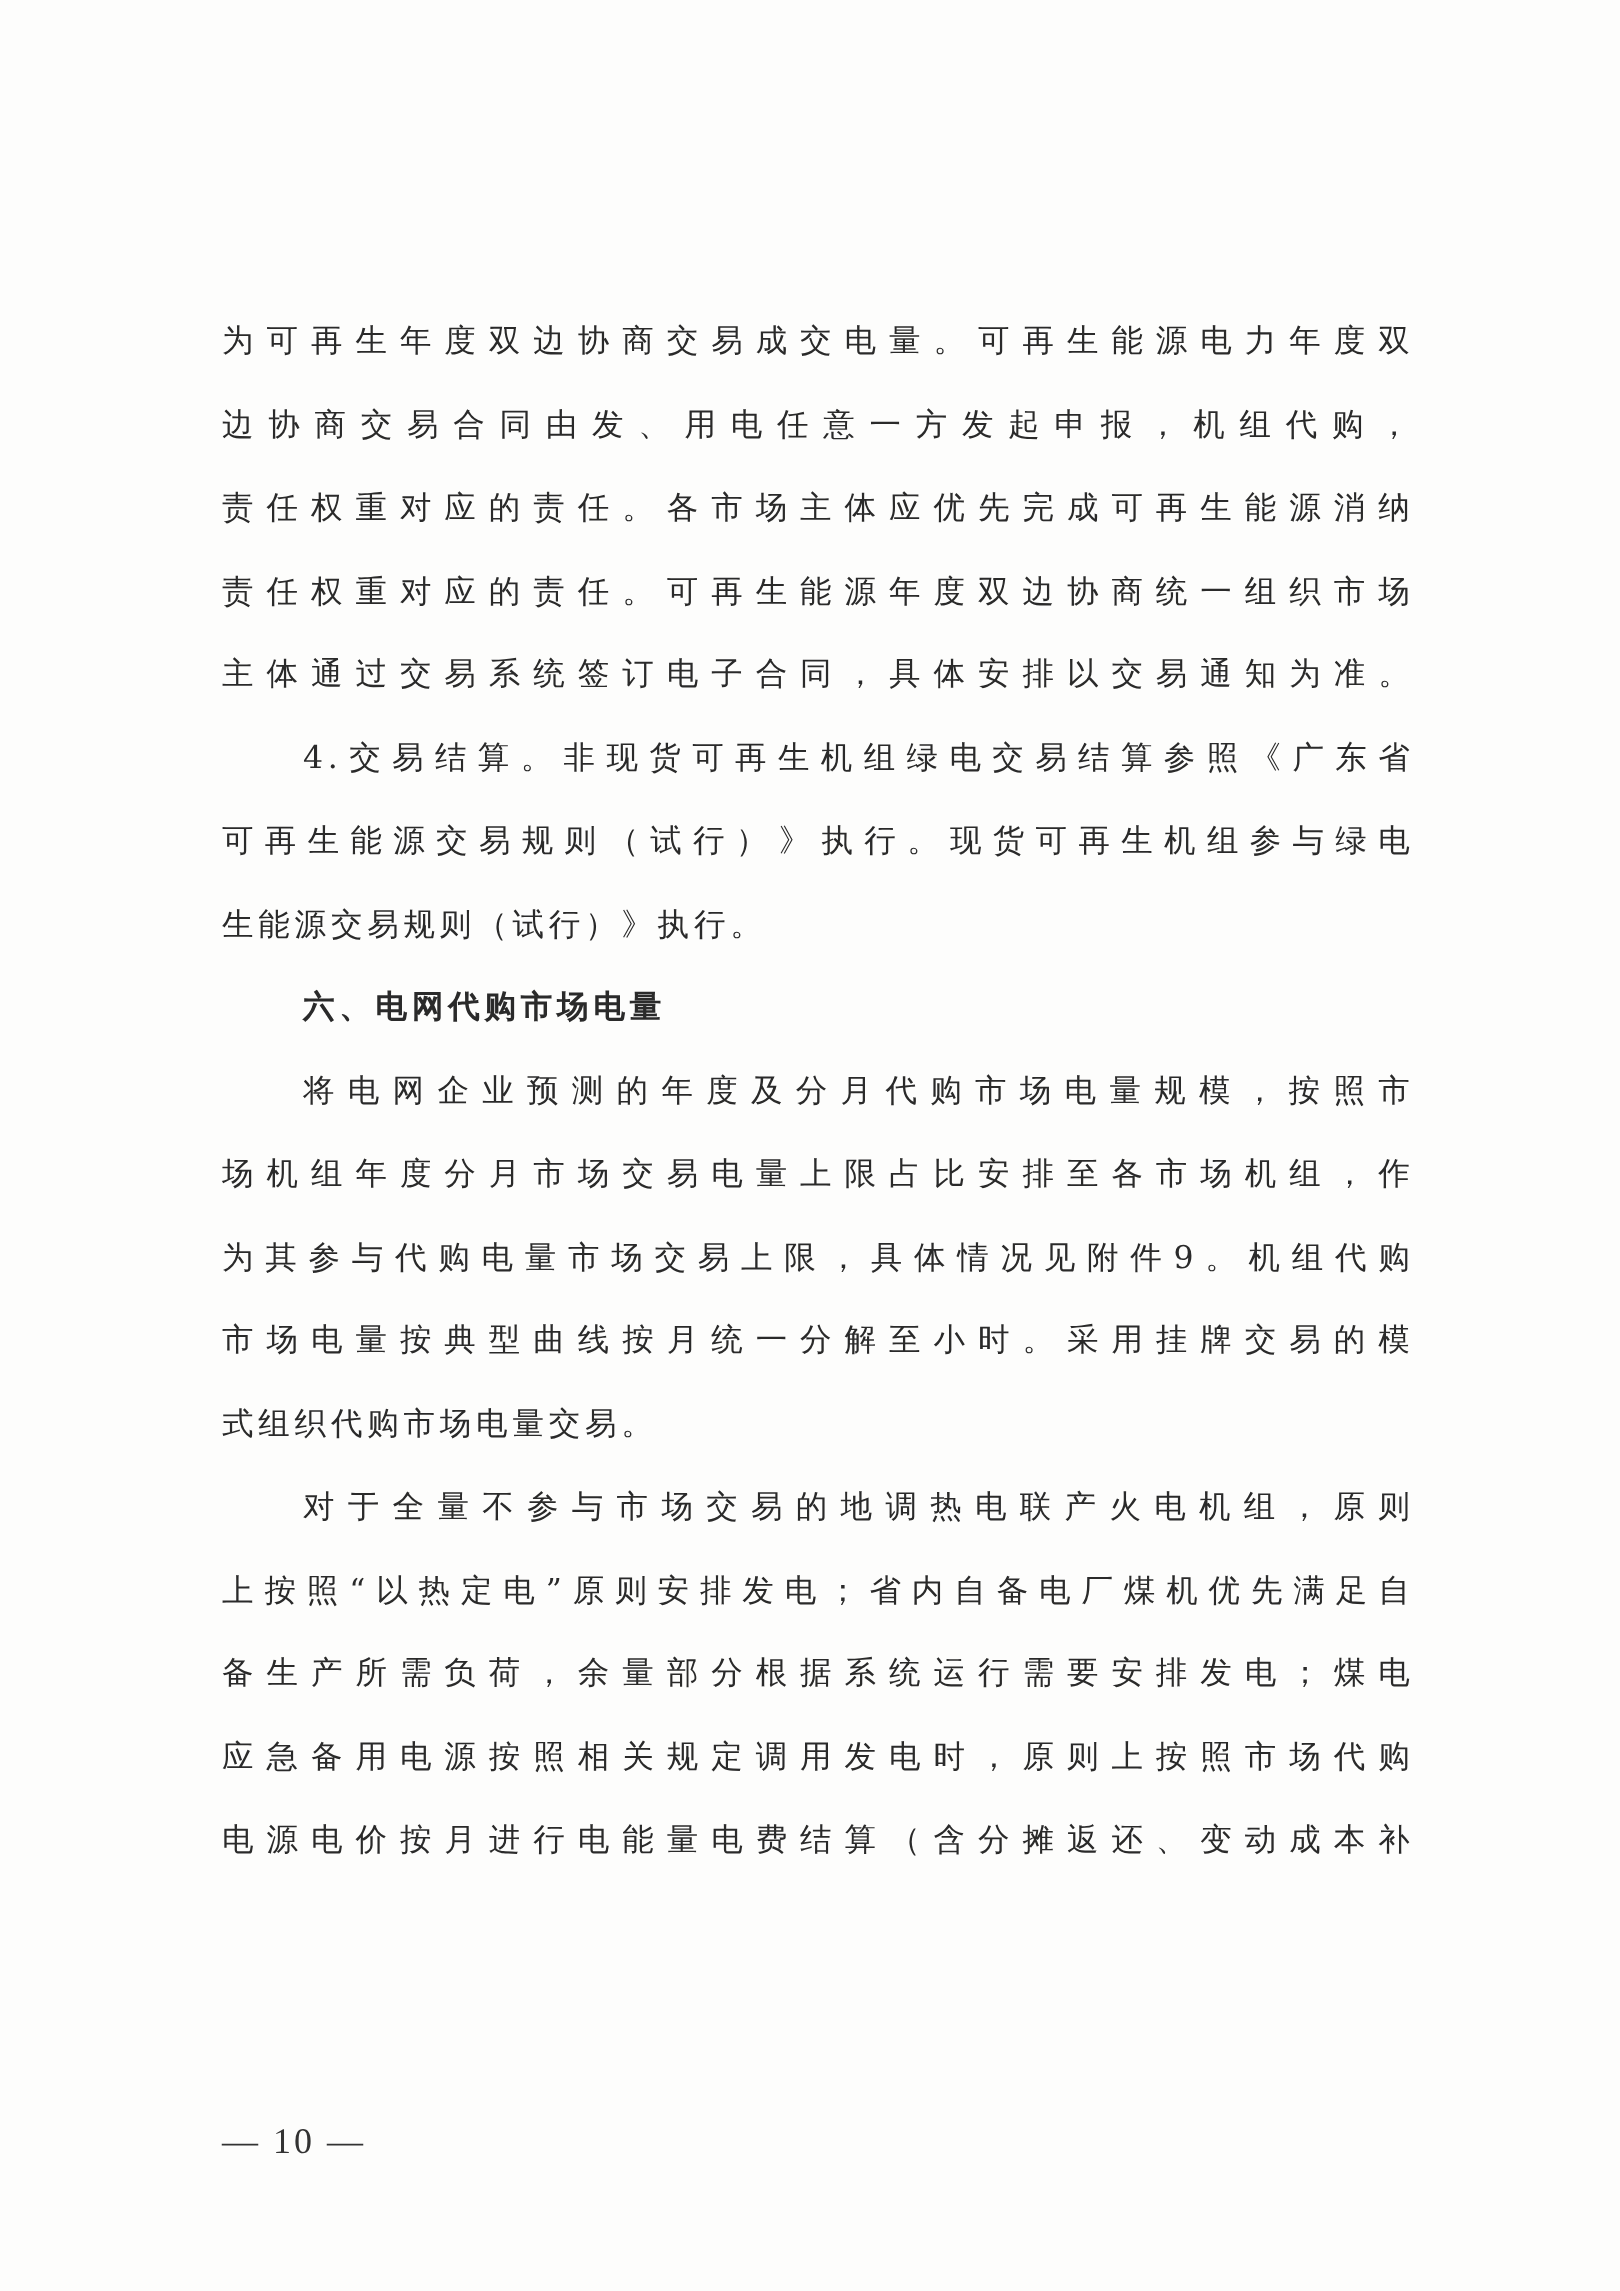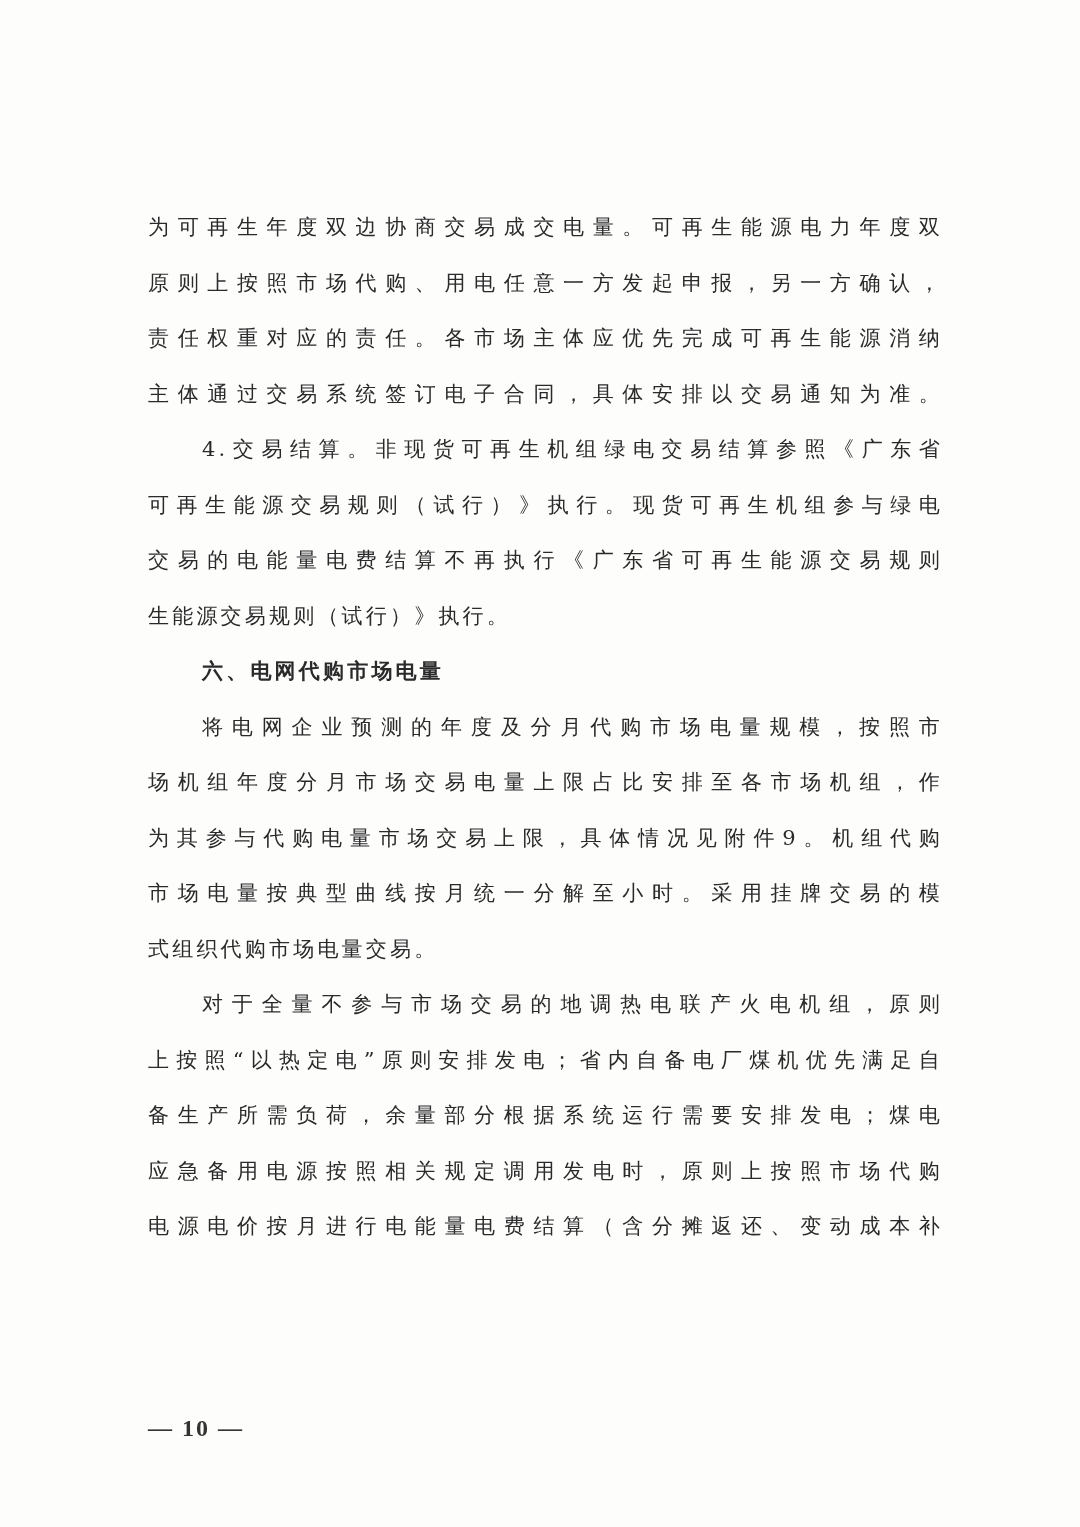--- a/index.html
+++ b/index.html
@@ -16,49 +16,48 @@
     display: flex; justify-content: flex-end;
   }
   .line span.txt { display: block; width: 100%; text-align: justify; text-align-last: justify; }
   .line.last span.txt { text-align-last: left; }
   .heading { font-family: Liberation Serif, serif; font-weight: bold; }
   .indent { padding-left: 54px; }
   .footer {
     position: absolute; left: 148px; top: 1415px;
     font-size: 24px; font-family: "Liberation Serif", serif; color: #333;
     letter-spacing: 2px;
-    font-weight: bold;
   }
 </style>
 </head>
 <body>
 
 <div class="page">
 
   <div class="line">
       <span class="txt">为可再生年度双边协商交易成交电量。可再生能源电力年度双</span>
     </div>
   <div class="line">
-      <span class="txt">原则上按照市场代购、用电任意一方发起申报，另一方确认，</span>
+      <span class="txt">边协商交易合同由发、用电任意一方发起申报，机组代购，</span>
     </div>
   <div class="line">
       <span class="txt">责任权重对应的责任。各市场主体应优先完成可再生能源消纳</span>
+    </div>
+  <div class="line">
+      <span class="txt">责任权重对应的责任。可再生能源年度双边协商统一组织市场</span>
     </div>
   <div class="line">
       <span class="txt">主体通过交易系统签订电子合同，具体安排以交易通知为准。</span>
     </div>
 
   <div class="line indent">
       <span class="txt">4.交易结算。非现货可再生机组绿电交易结算参照《广东省</span>
     </div>
   <div class="line">
       <span class="txt">可再生能源交易规则（试行）》执行。现货可再生机组参与绿电</span>
-    </div>
-  <div class="line">
-      <span class="txt">交易的电能量电费结算不再执行《广东省可再生能源交易规则</span>
     </div>
   <div class="line last">
       <span class="txt">生能源交易规则（试行）》执行。</span>
     </div>
 
   <div class="line indent last heading">
       <span class="txt">六、电网代购市场电量</span>
     </div>
 
   <div class="line indent">

